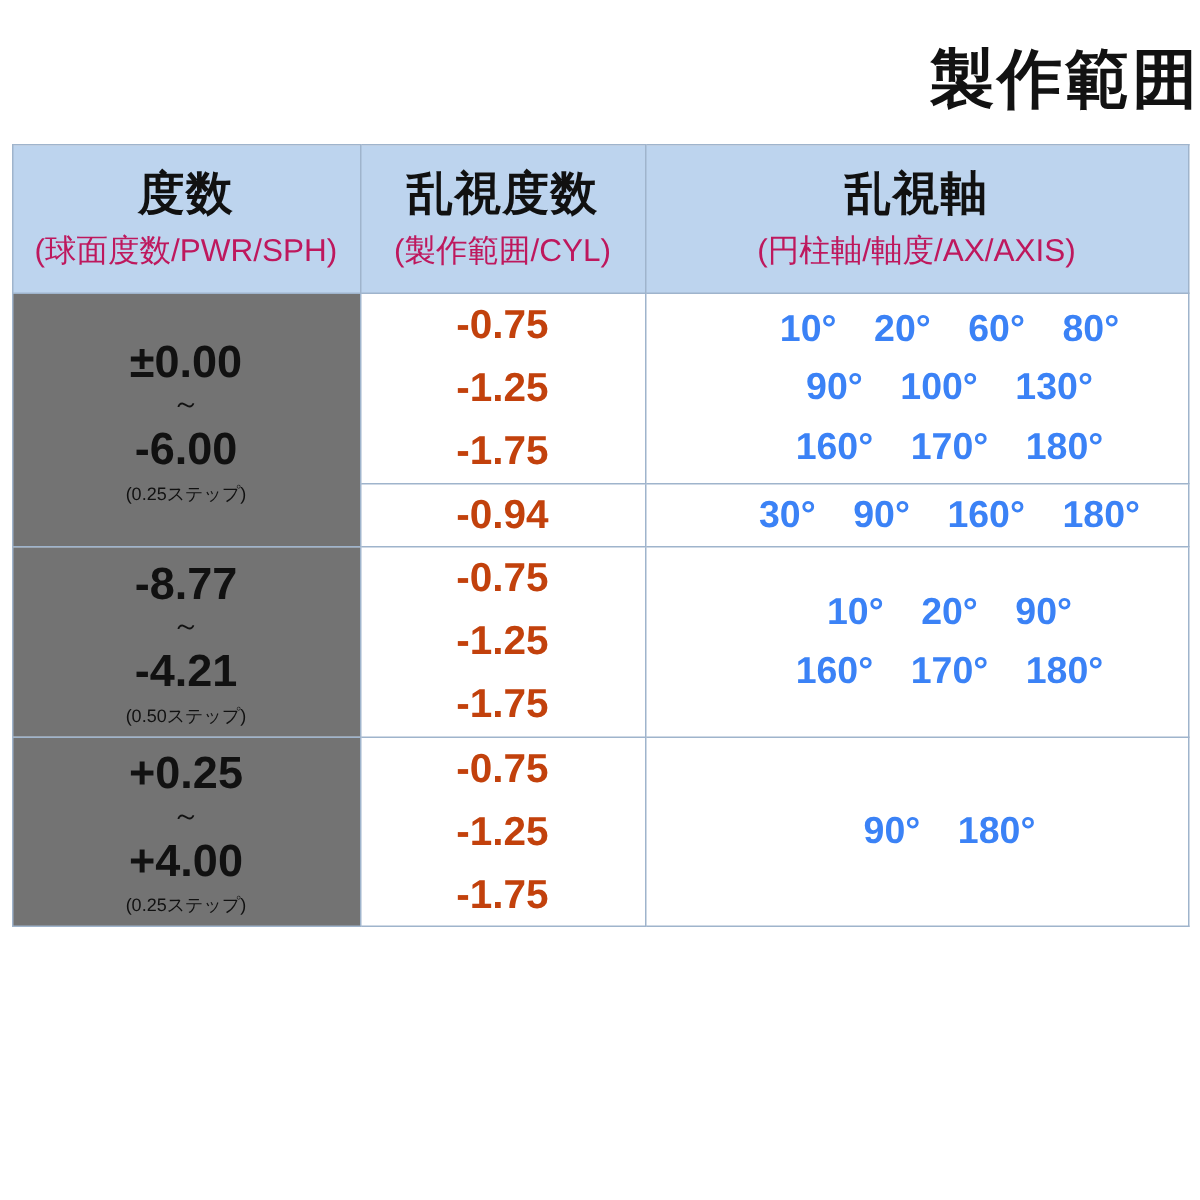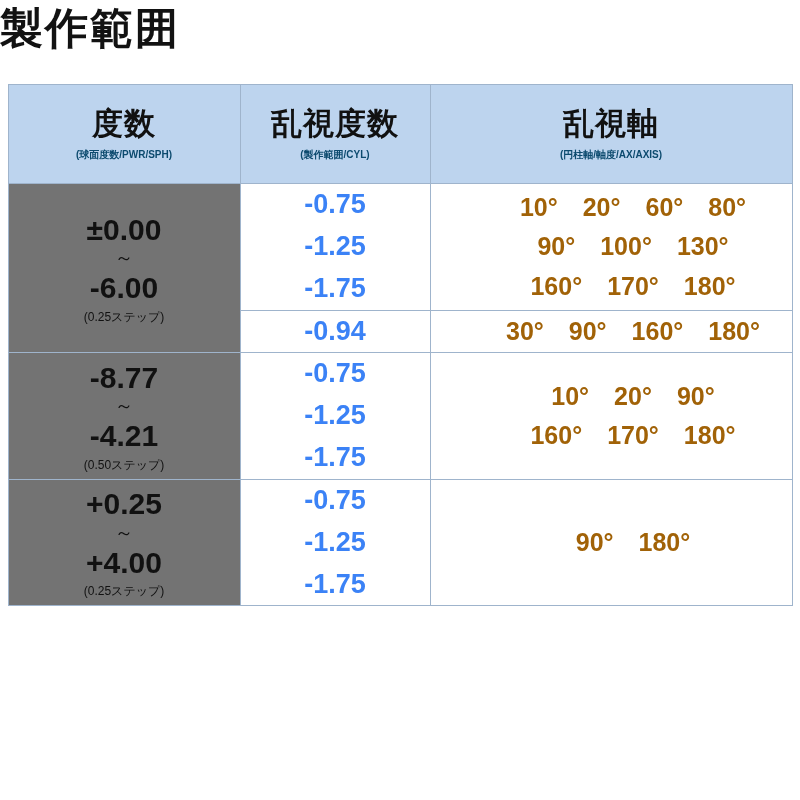--- a/index.html
+++ b/index.html
@@ -14,32 +14,32 @@
     color: #1a1a1a;
     overflow: hidden;
   }
   .page {
     width: 800px;
     height: 800px;
     position: relative;
     box-sizing: border-box;
   }
   .title {
-    text-align: left;
+    text-align: right;
     font-size: 43px;
     font-weight: bold;
     letter-spacing: 2px;
-    padding-top: 0;
+    padding-top: 24px;
     padding-bottom: 10px;
     color: #121212;
   }
   table.spec {
     border-collapse: collapse;
     width: 784px;
-    margin: 16px auto;
+    margin: 4px auto;
     table-layout: fixed;
   }
   table.spec td, table.spec th {
     border: 1px solid #9fb4cc;
     padding: 0;
     vertical-align: middle;
     text-align: center;
   }
   thead th {
     background: #bdd4ee;
@@ -47,24 +47,24 @@
     font-weight: normal;
   }
   .head-main {
     font-size: 31px;
     font-weight: bold;
     color: #111;
     letter-spacing: 1px;
     line-height: 1.15;
   }
   .head-sub {
-    font-size: 10px;
-    color: #0c4a6e;
+    font-size: 21px;
+    color: #be185d;
     margin-top: 6px;
-    font-weight: bold;
+    font-weight: normal;
     letter-spacing: 0px;
   }
   .col-pwr { width: 232px; }
   .col-cyl { width: 190px; }
   .col-ax  { width: 362px; }
 
   td.pwr-cell {
     background: #737373;
     padding: 8px 4px;
   }
@@ -85,31 +85,31 @@
     margin-top: 2px;
   }
   td.cyl-cell {
     background: #ffffff;
     padding: 6px 4px;
   }
   .cyl-line {
     font-size: 27px;
     font-weight: bold;
     line-height: 1.55;
-    color: #3b82f6;
+    color: #c2410c;
   }
   td.ax-cell {
     background: #ffffff;
     padding: 6px 8px;
   }
   .ax-line {
     font-size: 25px;
     font-weight: bold;
     line-height: 1.58;
-    color: #a16207;
+    color: #3b82f6;
     white-space: nowrap;
     padding-left: 44px;
   }
 </style>
 </head>
 <body>
 
 <div class="page">
 
   <div class="title">製作範囲</div>

